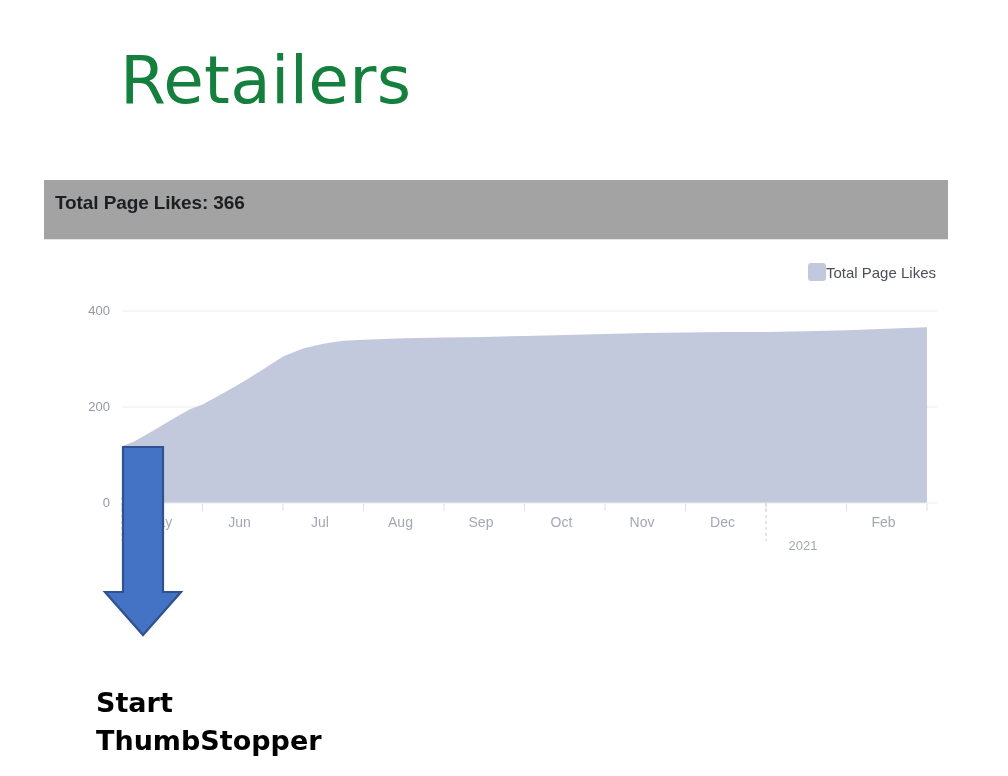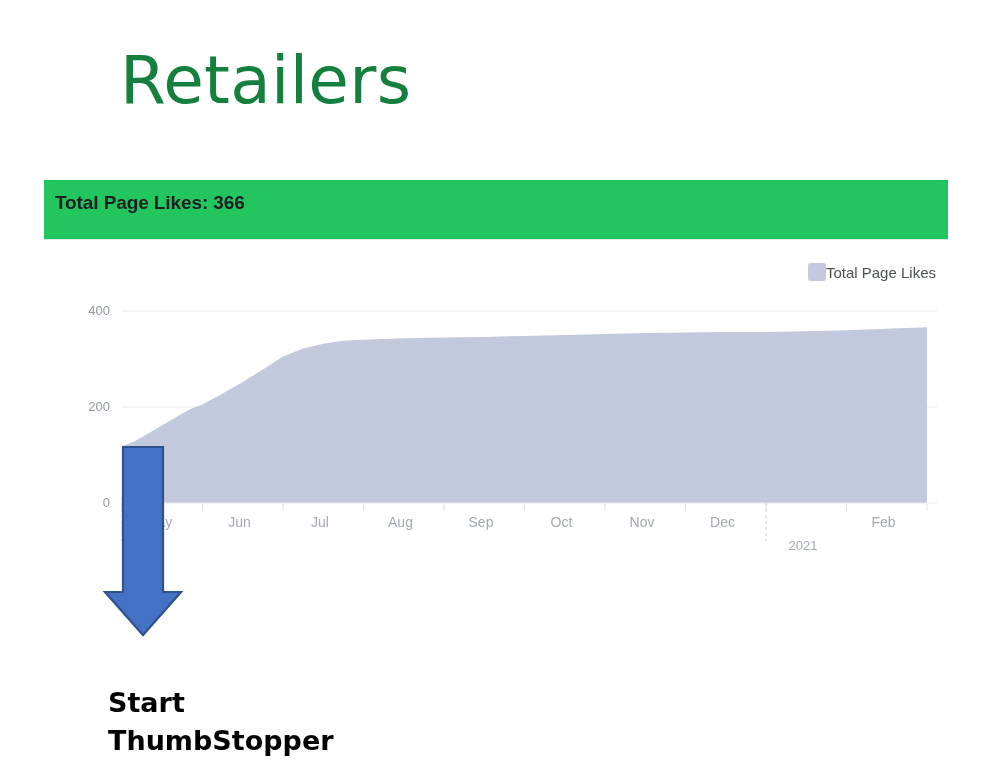--- a/index.html
+++ b/index.html
@@ -30,21 +30,21 @@
     white-space: nowrap;
   }
 
   
   #metric-card {
     position: absolute;
     left: 44px;
     top: 180px;
     width: 904px;
     height: 60px;
-    background: #22c55e;
+    background: #a3a3a3;
     border-bottom: 1px solid #e4e6eb;
     box-sizing: border-box;
   }
   #metric-card-title {
     position: absolute;
     left: 11px;
     top: 12px;
     font-size: 19px;
     font-weight: bold;
     color: #1c1e21;
@@ -121,21 +121,20 @@
   #arrow-caption {
     position: absolute;
     left: 96px;
     top: 684px;
     font-family: "DejaVu Sans", sans-serif;
     font-size: 27px;
     font-weight: 600;
     color: #000000;
     line-height: 1.42;
     white-space: pre-line;
-    margin-left: 12px;
   }
 </style>
 </head>
 <body>
 
 <div id="slide-title">Retailers</div>
 
 <div id="metric-card">
   <div id="metric-card-title">Total Page Likes: 366</div>
 </div>

